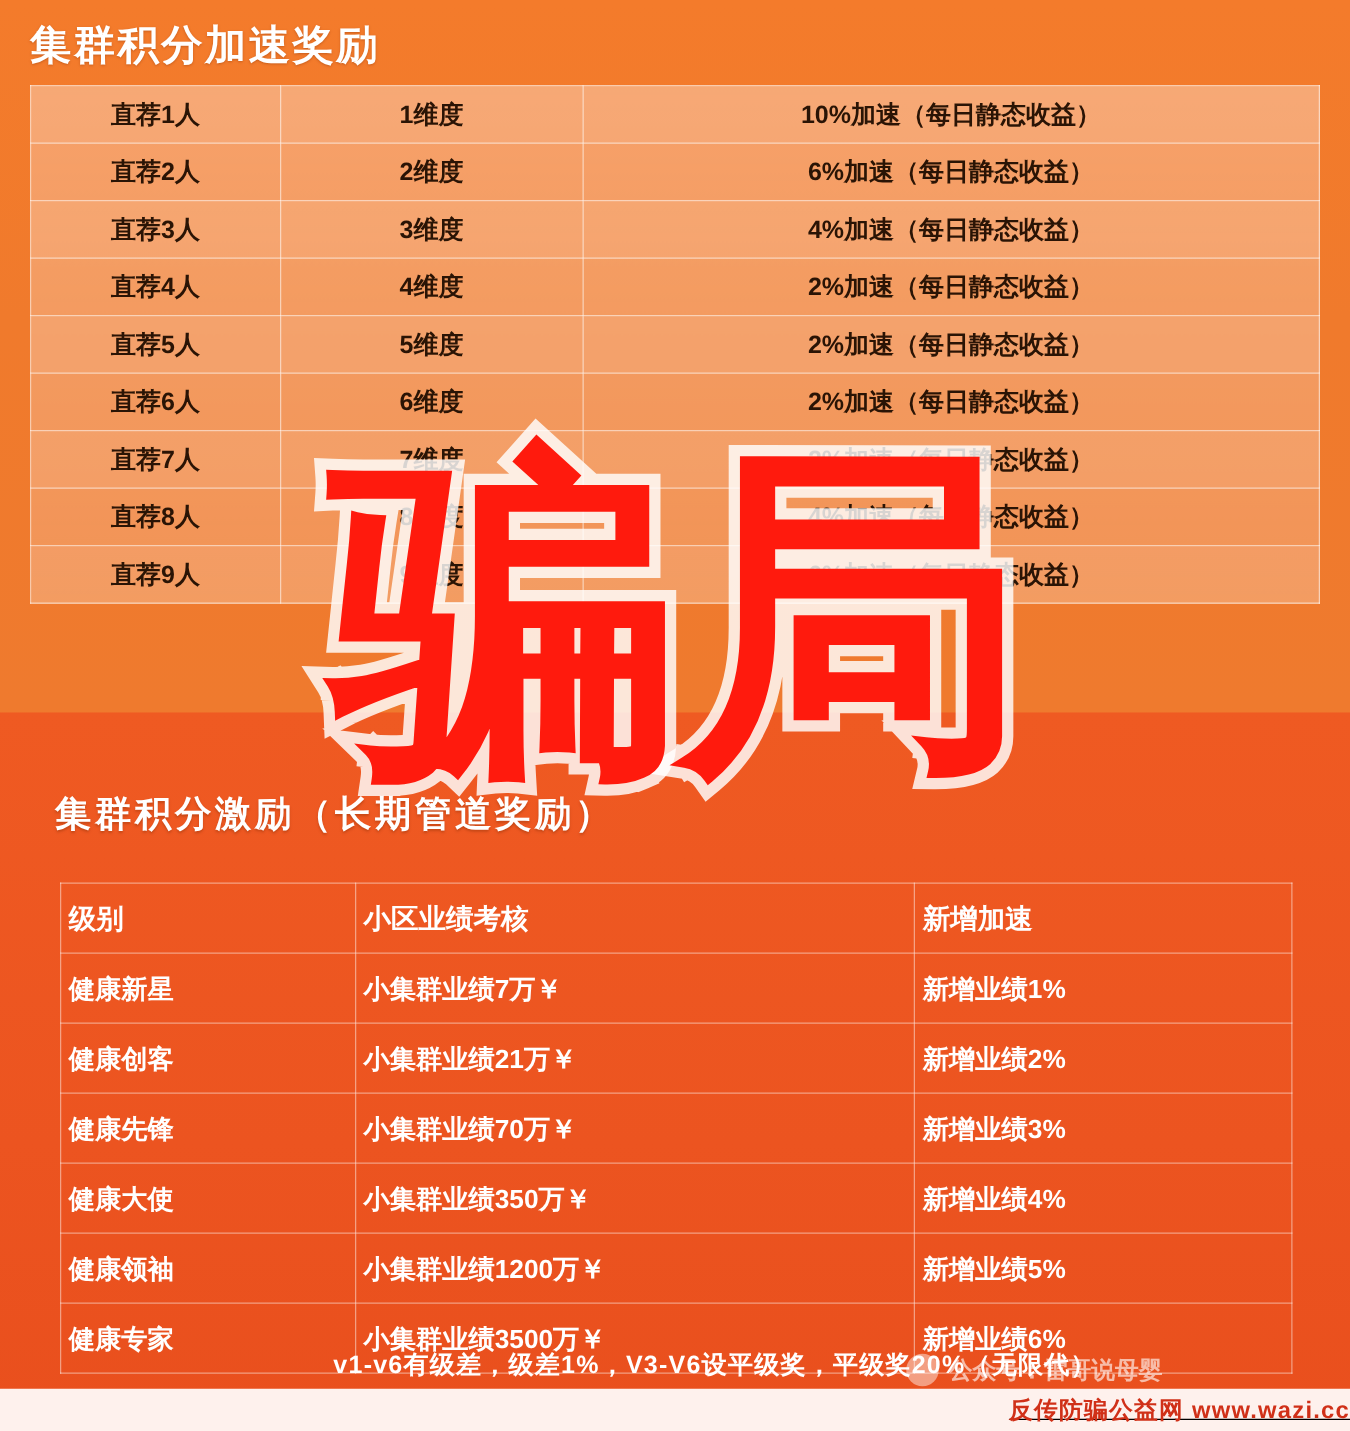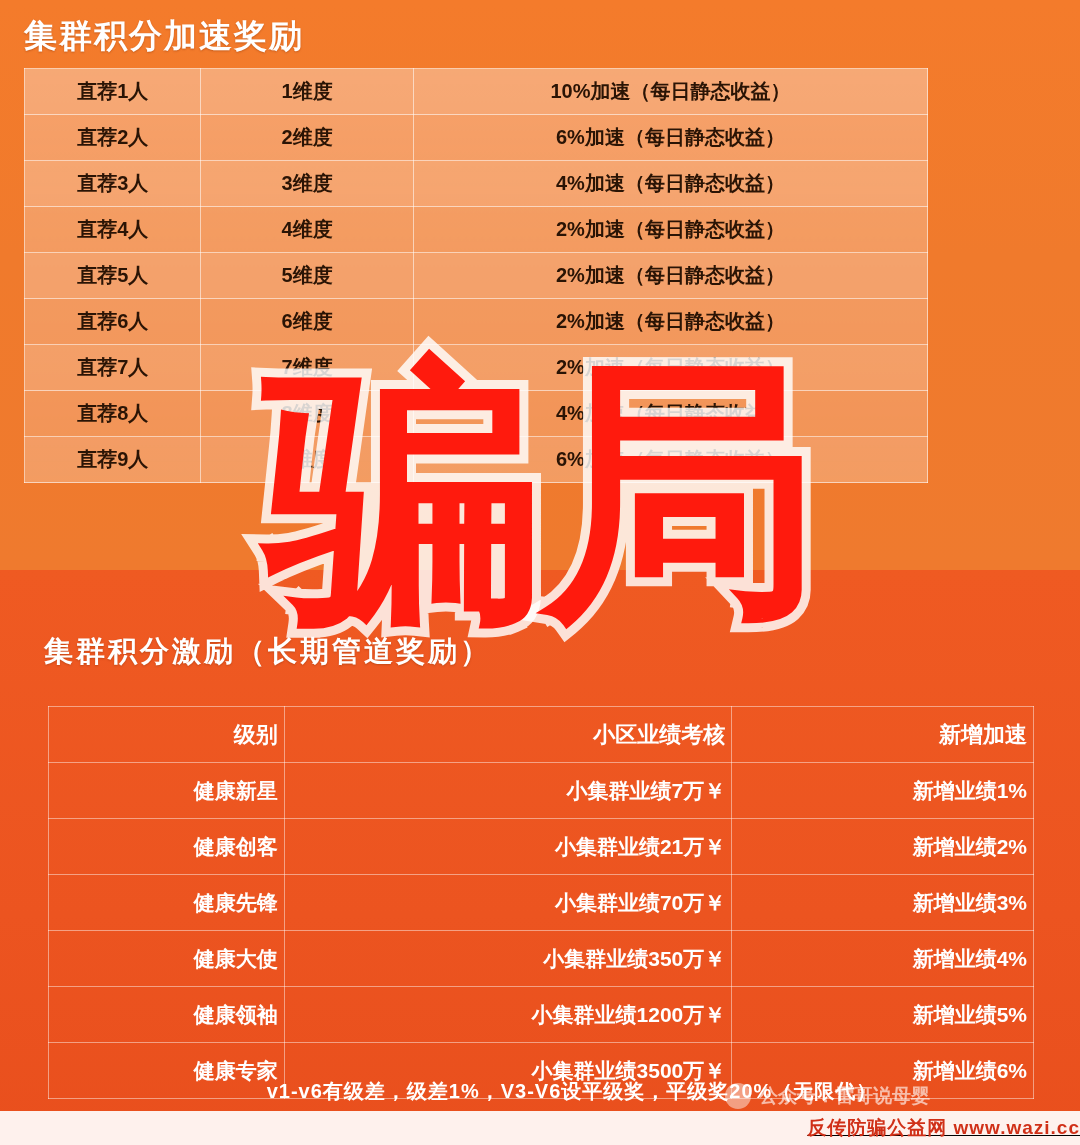--- a/index.html
+++ b/index.html
@@ -31,21 +31,21 @@
     letter-spacing: 2px;
     padding-left: 24px;
     padding-top: 14px;
     text-shadow: 0 1px 2px rgba(120,40,0,0.35);
   }
 
   
   #top-table {
     position: absolute;
     left: 24px; top: 68px;
-    width: 904px;
+    width: 1032px;
     border-collapse: collapse;
     background: linear-gradient(180deg, rgba(255,255,255,0.22) 0%, rgba(255,255,255,0.10) 100%);
   }
   #top-table td {
     border: 1px solid rgba(255,255,255,0.55);
     color: #2a1405;
     font-size: 20px;
     font-weight: bold;
     text-align: center;
     height: 46px;
@@ -78,21 +78,21 @@
     position: absolute;
     left: 48px; top: 136px;
     width: 986px;
     border-collapse: collapse;
   }
   #bottom-table td {
     border: 1px solid rgba(255,255,255,0.45);
     color: #ffffff;
     font-size: 21px;
     font-weight: bold;
-    text-align: right;
+    text-align: left;
     height: 56px;
     padding: 0 6px;
     margin-top: 23px;
   }
   #bottom-table td.b1 { width: 236px; }
   #bottom-table td.b2 { width: 448px; }
   #bottom-table td.b3 { width: 302px; }
   #bottom-table tr.head td { font-size: 22px; }
   #bottom-note {
     position: absolute;

